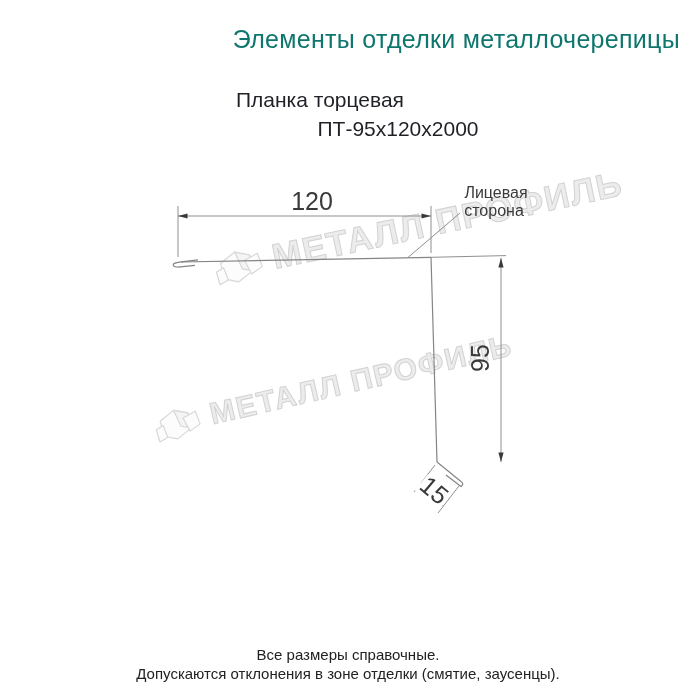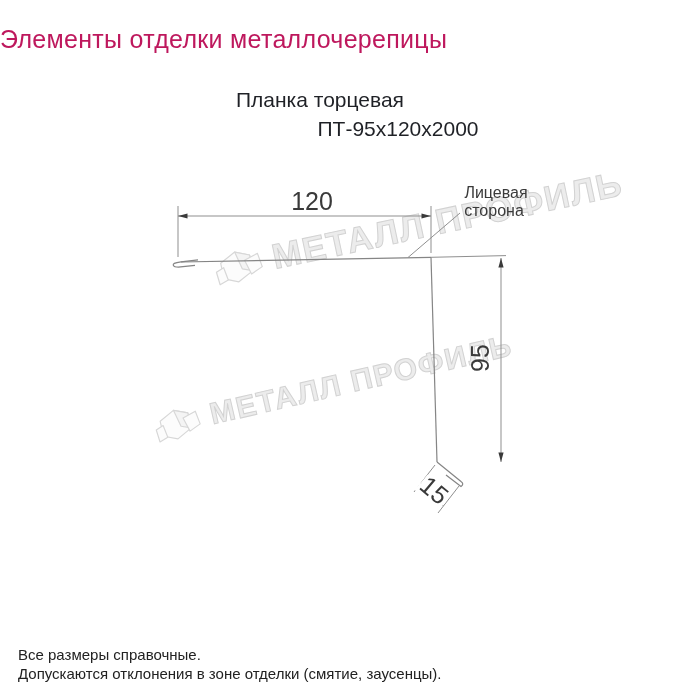--- a/index.html
+++ b/index.html
@@ -1,34 +1,34 @@
 <!DOCTYPE html>
 <html><head>
 <meta charset="utf-8">
 <style>
   html,body{margin:0;padding:0;}
   body{
     width:700px;height:700px;background:#ffffff;position:relative;overflow:hidden;
     font-family:"Liberation Sans", sans-serif;
   }
   .page-title{
-    position:absolute;left:0;top:25px;width:680px;text-align:left;
-    font-size:25px;color:#be185d;letter-spacing:0.3px;
+    position:absolute;left:0;top:25px;width:680px;text-align:right;
+    font-size:25px;color:#0f766e;letter-spacing:0.3px;
   }
   .product-name{
     position:absolute;left:0;top:88px;width:640px;text-align:center;
     font-size:21px;color:#1f2126;
   }
   .product-code{
     position:absolute;left:0;top:117px;width:700px;text-align:center;
     font-size:21px;color:#1f2126;padding-left:48px;
   }
   .footer{
     position:absolute;left:18px;top:645px;width:660px;
-    font-size:15px;color:#222;line-height:19px;
+    font-size:15px;color:#222;line-height:19px;text-align:center;
   }
   
   .wm{
     position:absolute;display:flex;align-items:center;gap:8px;
     transform-origin:0 50%;pointer-events:none;white-space:nowrap;
   }
   .wm-1{left:208px;top:245px;height:52px;transform:rotate(-12deg);}
   .wm-2{left:148px;top:403px;height:52px;transform:rotate(-13deg);}
   .wm-text{
     font-weight:bold;letter-spacing:1.5px;color:#ececec;

